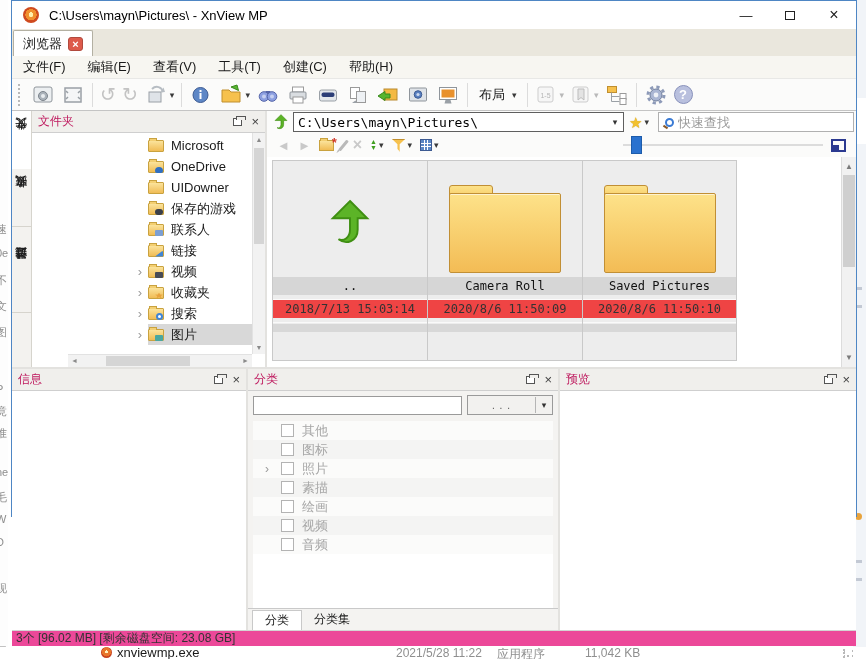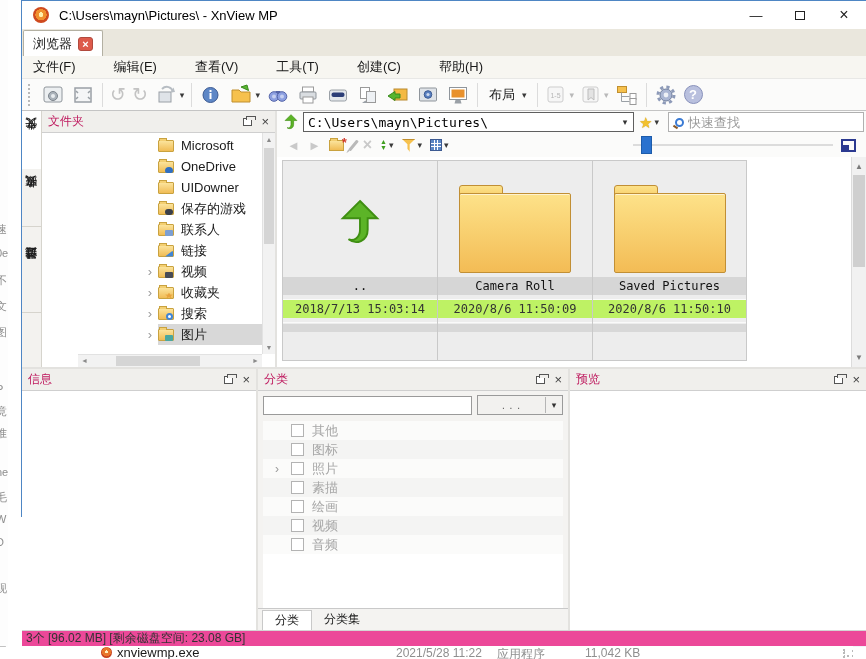--- a/index.html
+++ b/index.html
@@ -20,21 +20,21 @@
       background:radial-gradient(circle at 50% 45%, #fff2c0 0 18%, #e8762b 19% 55%, #c8441f 56% 100%); }
   #bg-bottom .fname { position:absolute; left:117px; top:-2px; font-size:13px; color:#1a1a1a; }
   #bg-bottom .frag { position:absolute; top:-1px; font-size:12px; color:#8f8f8f; }
   #bg-bottom .grip { position:absolute; right:7px; top:2px; width:10px; height:9px;
       background:
         radial-gradient(circle at 8px 2px,#b9b9b9 1.2px,transparent 1.4px),
         radial-gradient(circle at 8px 7px,#b9b9b9 1.2px,transparent 1.4px),
         radial-gradient(circle at 3px 7px,#b9b9b9 1.2px,transparent 1.4px); }
 
   
-  #app { left:21px; top:0; width:846px; height:517px; border:1px solid #4e86c4; background:#fff;
+  #app { left:11px; top:0; width:846px; height:517px; border:1px solid #4e86c4; background:#fff;
          display:flex; flex-direction:column; }
 
   
   .titlebar { height:28px; display:flex; align-items:center; background:#fff; flex:0 0 auto; }
   .appico { width:16px; height:16px; margin-left:11px; border-radius:50%;
       background:radial-gradient(circle at 50% 48%, #fff1ad 0 20%, #f0902e 21% 48%, #cf4a1e 49% 78%, #a93014 79%); }
   .apptitle { margin-left:10px; font-size:13px; color:#000; }
   .winbtns { margin-left:auto; display:flex; align-items:center; height:100%; }
   .winbtn { width:44px; height:100%; display:flex; align-items:center; justify-content:center;
             font-size:13px; color:#222; }
@@ -43,21 +43,21 @@
 
   
   .tabbar { height:27px; background:#eae7dd; display:flex; align-items:flex-end; padding-left:1px; flex:0 0 auto; }
   .doctab { height:26px; display:inline-flex; align-items:center; gap:6px; background:#fff;
             border:1px solid #b3b0a2; border-bottom:none; border-radius:2px 2px 0 0; padding:0 9px; }
   .doctab .tlbl { font-size:13px; color:#1a1a1a; }
   .tabx { width:15px; height:14px; background:#dd5a4b; border:1px solid #b14a3e; border-radius:3px;
           color:#fff; font-size:11px; line-height:12px; text-align:center; font-weight:bold; }
 
   
-  .menubar { height:22px; background:#f7f6f1; display:flex; align-items:center; flex:0 0 auto;gap:16px; }
+  .menubar { height:22px; background:#f7f6f1; display:flex; align-items:center; flex:0 0 auto; }
   .menuitem { padding:0 11px; font-size:13px; color:#1a1a1a; }
 
   
   .toolbar { height:33px; background:#fbfbfa; border-top:1px solid #e8e8e6; border-bottom:1px solid #c4c4c4;
              display:flex; align-items:center; flex:0 0 auto; }
   .grip { width:4px; height:22px; border-left:2px dotted #b9b9b9; margin:0 6px 0 6px; }
   .tsep { width:1px; height:24px; background:#dcdcdc; margin:0 4px; }
   .tbi { height:27px; display:flex; align-items:center; justify-content:center; padding:0 3px; }
   .tbi svg { display:block; }
   .dd { font-size:9px; color:#3a3a3a; margin-left:2px; }
@@ -155,21 +155,21 @@
   .cell { width:155px; height:201px; border:1px solid #c9c9c9; border-right:none; display:flex; flex-direction:column; background:#ededed; }
   .cell:last-child { border-right:1px solid #c9c9c9; }
   .thumbzone { height:116px; display:flex; align-items:flex-end; justify-content:center; background:#ededed; }
   .foldergfx { width:112px; height:88px; position:relative; margin-bottom:4px; }
   .foldergfx .tab { position:absolute; left:0; top:0; width:44px; height:12px; background:linear-gradient(180deg,#fde289,#f8d06e); border:1px solid #c18f35; border-radius:3px 3px 0 0; }
   .foldergfx .body { position:absolute; left:0; top:8px; right:0; bottom:0; background:linear-gradient(180deg,#fde289 0%,#f3bc55 100%); border:1px solid #c18f35; border-radius:2px; box-shadow:inset 0 1px 0 rgba(255,255,255,.6); }
   .upgfx { margin-bottom:28px; }
   .namerow { height:18px; background:#d6d6d6; text-align:center; font-size:12px; color:#111; line-height:18px; font-family:"DejaVu Sans Mono",monospace; }
   .srow { background:#ededed; }
   .s1 { height:5px; border-bottom:1px solid #fafafa; }
-  .daterow { height:18px; background:#bef264; text-align:center; font-size:12px; color:#333; line-height:18px; font-family:"DejaVu Sans Mono",monospace; }
+  .daterow { height:18px; background:#ef4444; text-align:center; font-size:12px; color:#333; line-height:18px; font-family:"DejaVu Sans Mono",monospace; }
   .s2 { height:5px; border-bottom:1px solid #fafafa; }
   .s3 { height:8px; background:#d8d8d8; margin-top:1px; }
   .fillrow { flex:1; }
   .bscroll { position:absolute; right:0; top:0; bottom:0; width:15px; background:#f1f1f1; border-left:1px solid #dcdcdc; }
   .bscroll .sarr { position:absolute; left:0; width:14px; height:15px; font-size:8px; color:#7a7a7a; text-align:center; line-height:15px; }
   .bscroll .up { top:2px; } .bscroll .down { bottom:2px; }
   .bscroll .thumb { position:absolute; left:1px; right:1px; top:18px; height:92px; background:#cfcfcf; }
 
   
   .bottomrow { height:263px; display:flex; background:#e9e9e9; border-top:2px solid #e3e2df; flex:0 0 auto; }

